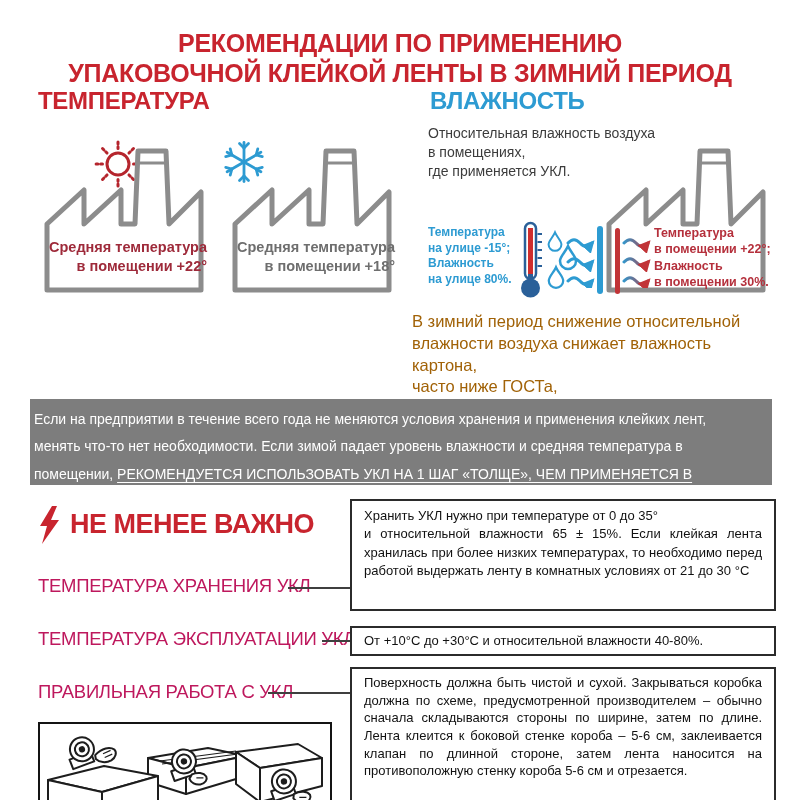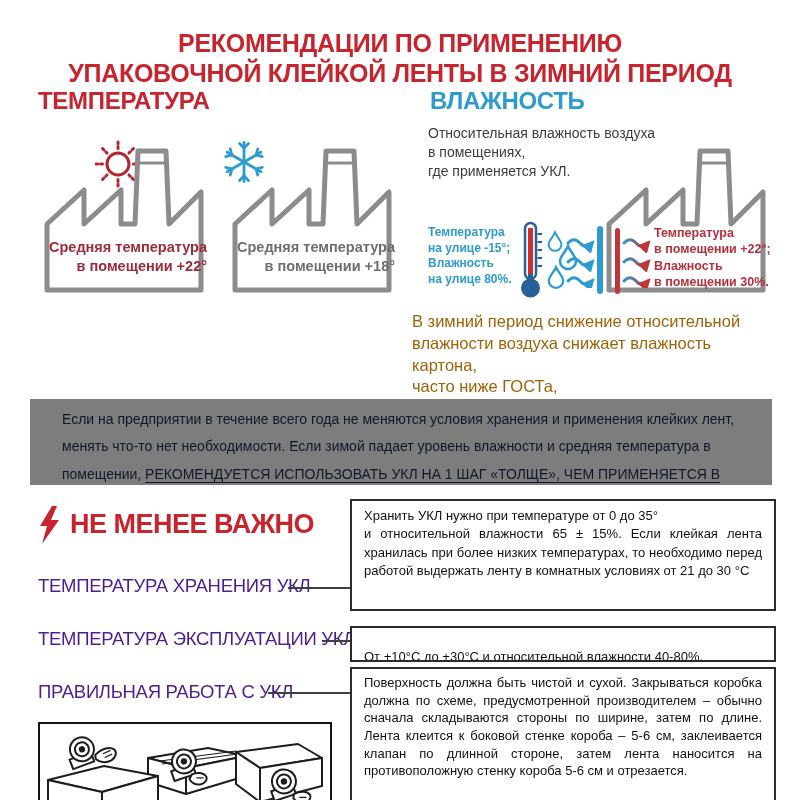--- a/index.html
+++ b/index.html
@@ -31,40 +31,40 @@
   #outside-label{left:428px;top:203px;font-size:12px;font-weight:bold;line-height:1.3;color:#2d9bd2;}
   #inside-label{left:654px;top:203px;font-size:12.5px;font-weight:bold;line-height:1.3;color:#b5303c;}
   #thermometer{left:517px;top:198px;}
   #drops{left:546px;top:208px;}
   #arrows-out{left:566px;top:214px;}
   #arrows-in{left:622px;top:214px;}
   #bar-blue{left:597px;top:204px;width:6px;height:68px;border-radius:3px;background:#2d9bd2;}
   #bar-red{left:615px;top:206px;width:5px;height:66px;border-radius:3px;background:#c13437;}
   #hum-note{left:412px;top:289px;width:368px;font-size:16.5px;line-height:1.32;color:#a16207;}
 
-  #banner{left:30px;top:377px;width:742px;height:86px;background:#7d7d7d;color:#0f172a;
-          box-sizing:border-box;padding:7px 20px 0 32px;font-size:14px;line-height:1.95;overflow:hidden;}
+  #banner{left:30px;top:377px;width:742px;height:86px;background:#7d7d7d;color:#ffffff;
+          box-sizing:border-box;padding:7px 20px 0 4px;font-size:14px;line-height:1.95;overflow:hidden;}
   #banner-emphasis{text-decoration:underline;text-underline-offset:3px;}
 
   #bolt{left:36px;top:483px;}
   #head-important{left:70px;top:487px;font-size:27px;font-weight:bold;color:#c8242e;letter-spacing:-0.5px;}
 
-  .row-label{font-size:18.5px;color:#4c1d95;letter-spacing:-0.3px;}
+  .row-label{font-size:18.5px;color:#be185d;letter-spacing:-0.3px;}
   #label1{left:38px;top:553px;}
   #label2{left:38px;top:606px;}
   #label3{left:38px;top:659px;}
   .connector{height:2px;background:#3f3f3f;}
   #conn1{left:288px;top:565px;width:62px;}
   #conn2{left:322px;top:618px;width:28px;}
   #conn3{left:268px;top:670px;width:82px;}
 
   .info-box{left:350px;width:426px;border:2px solid #2b2b2b;background:#fff;box-sizing:border-box;
             font-size:13px;color:#111;text-align:justify;overflow:hidden;}
   #box1{top:477px;height:112px;padding:6px 12px 0 12px;line-height:1.42;}
-  #box2{top:604px;height:30px;padding:16px 12px;line-height:26px;text-align:left;}
+  #box2{top:604px;height:30px;padding:0 12px;line-height:26px;text-align:left;}
   #box3{top:645px;height:146px;padding:5px 12px 0 12px;line-height:1.36;}
 
   #illustration{left:38px;top:700px;width:294px;height:96px;border:2px solid #141414;box-sizing:border-box;background:#fff;}
 </style>
 </head>
 <body>
 
 <div class="page">
 
   <div id="title" class="abs pre">РЕКОМЕНДАЦИИ ПО ПРИМЕНЕНИЮ

